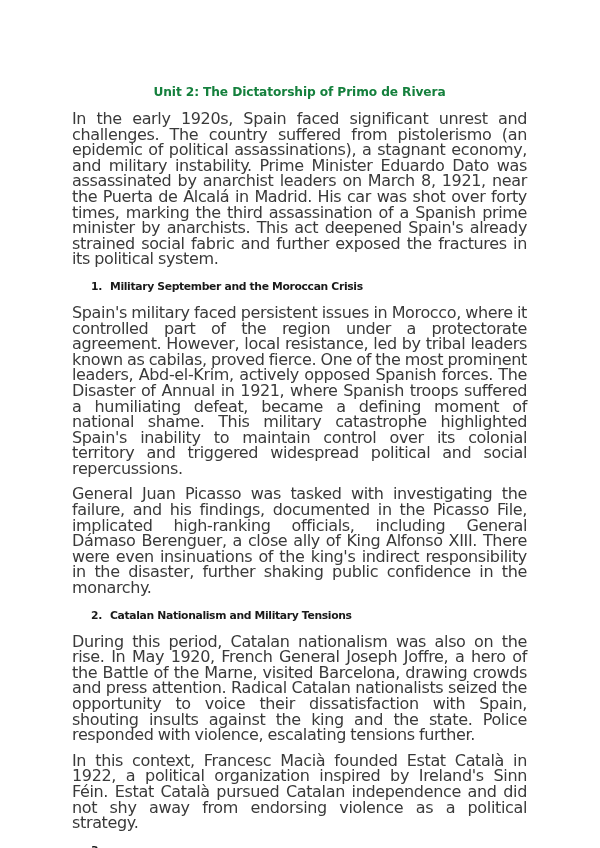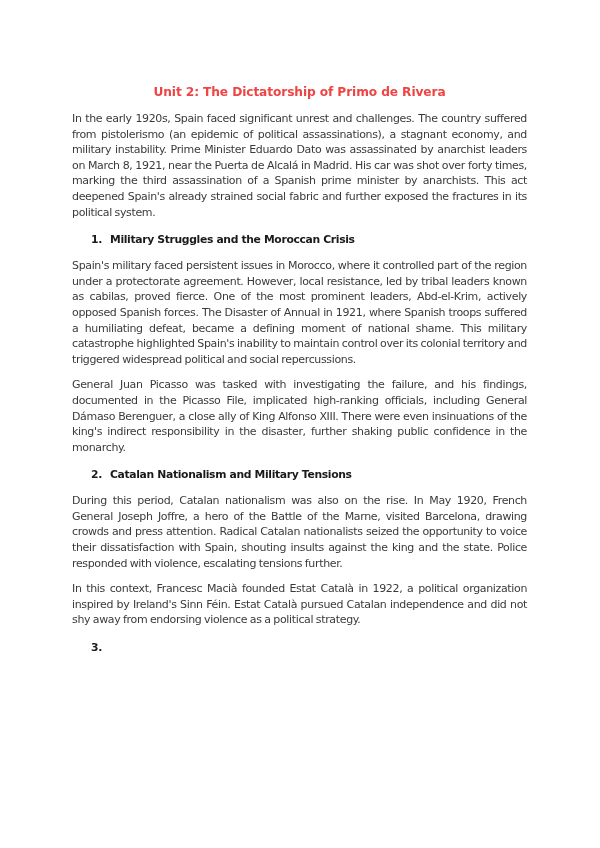--- a/index.html
+++ b/index.html
@@ -26,28 +26,28 @@
     .content {
       position: absolute;
       left: 72px;
       top: 84px;
       width: 455px;
     }
     .title {
       font-family: "DejaVu Sans", sans-serif;
       font-weight: bold;
       font-size: 12.2px;
-      color: #ef4444;
+      color: #15803d;
       text-align: center;
       margin: 0 0 11px 0;
       line-height: 16px;
       letter-spacing: -0.1px;
     }
     .para {
-      font-size: 11px;
+      font-size: 16px;
       line-height: 15.6px;
       text-align: justify;
       margin: 0 0 10px 0;
       letter-spacing: -0.35px;
       word-spacing: -0.5px;
       color: #3a3a3a;
     }
     .heading {
       font-weight: bold;
       font-size: 10.8px;
@@ -69,21 +69,21 @@
 <body>
 
 <div class="page">
   <div class="content">
     <div class="title">Unit 2: The Dictatorship of Primo de Rivera</div>
 
     <p class="para">In the early 1920s, Spain faced significant unrest and challenges. The country suffered from pistolerismo (an epidemic of political assassinations), a stagnant economy, and military instability. Prime Minister Eduardo Dato was assassinated by anarchist leaders on March 8, 1921, near the Puerta de Alcalá in Madrid. His car was shot over forty times, marking the third assassination of a Spanish prime minister by anarchists. This act deepened Spain's already strained social fabric and further exposed the fractures in its political system.</p>
 
     <div class="heading">
       <span class="num">1.</span>
-      <span class="htext">Military Struggles and the Moroccan Crisis</span>
+      <span class="htext">Military September and the Moroccan Crisis</span>
     </div>
     <p class="para">Spain's military faced persistent issues in Morocco, where it controlled part of the region under a protectorate agreement. However, local resistance, led by tribal leaders known as cabilas, proved fierce. One of the most prominent leaders, Abd-el-Krim, actively opposed Spanish forces. The Disaster of Annual in 1921, where Spanish troops suffered a humiliating defeat, became a defining moment of national shame. This military catastrophe highlighted Spain's inability to maintain control over its colonial territory and triggered widespread political and social repercussions.</p>
     <p class="para">General Juan Picasso was tasked with investigating the failure, and his findings, documented in the Picasso File, implicated high-ranking officials, including General Dámaso Berenguer, a close ally of King Alfonso XIII. There were even insinuations of the king's indirect responsibility in the disaster, further shaking public confidence in the monarchy.</p>
 
     <div class="heading">
       <span class="num">2.</span>
       <span class="htext">Catalan Nationalism and Military Tensions</span>
     </div>
     <p class="para">During this period, Catalan nationalism was also on the rise. In May 1920, French General Joseph Joffre, a hero of the Battle of the Marne, visited Barcelona, drawing crowds and press attention. Radical Catalan nationalists seized the opportunity to voice their dissatisfaction with Spain, shouting insults against the king and the state. Police responded with violence, escalating tensions further.</p>
     <p class="para">In this context, Francesc Macià founded Estat Català in 1922, a political organization inspired by Ireland's Sinn Féin. Estat Català pursued Catalan independence and did not shy away from endorsing violence as a political strategy.</p>

